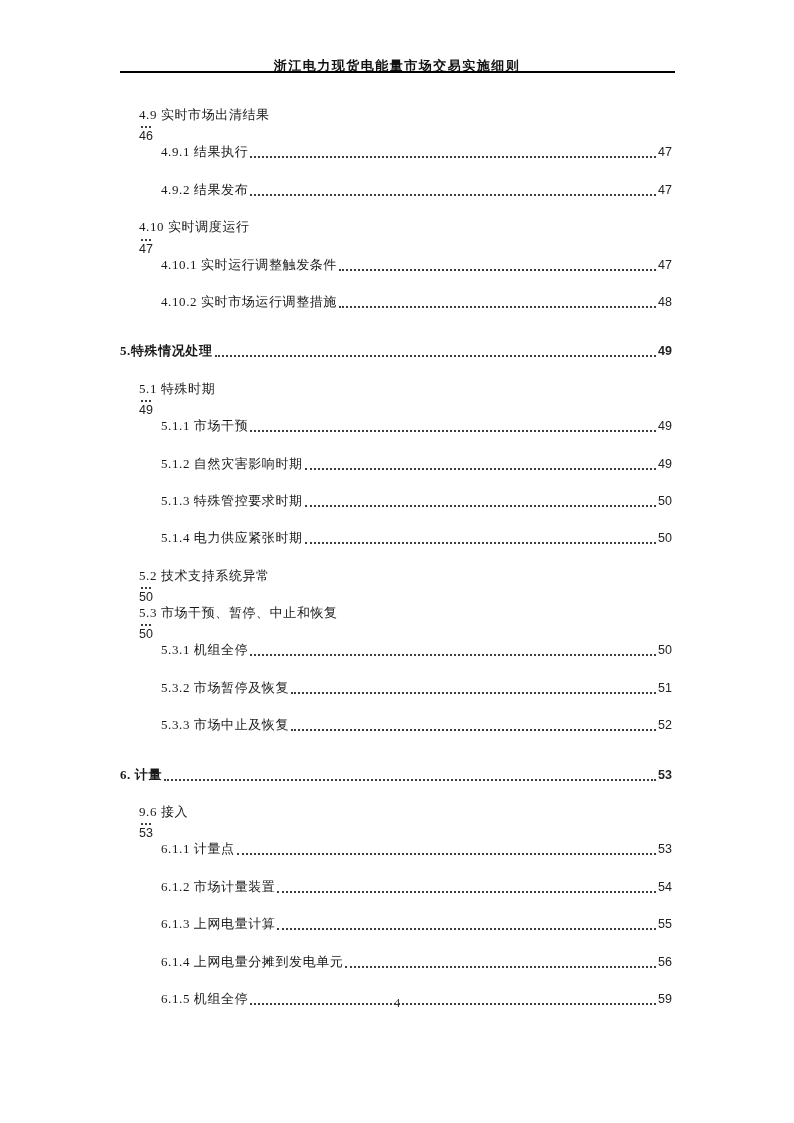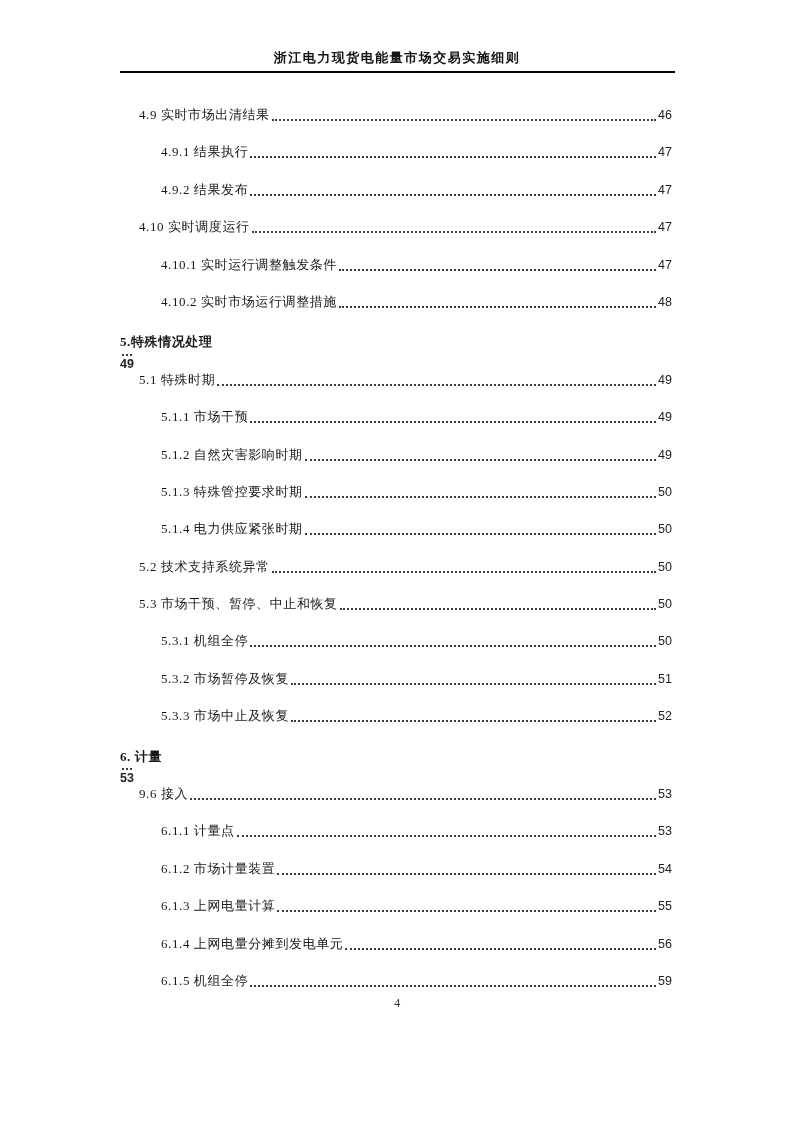--- a/index.html
+++ b/index.html
@@ -15,21 +15,21 @@
     font-family: "Liberation Serif", "DejaVu Serif", serif;
     color: #1a1a1a;
   }
   .page {
     position: absolute;
     inset: 0;
   }
   
   .page-header {
     position: absolute;
-    top: 48px;
+    top: 56px;
     left: 0;
     right: 0;
     text-align: center;
   }
   .page-header .header-title {
     font-size: 13px;
     font-weight: bold;
     letter-spacing: 1.5px;
     color: #111;
   }
@@ -49,22 +49,22 @@
     right: 122px;
   }
   .toc-row {
     height: 37.4px;
     display: flex;
     align-items: flex-start;
     line-height: 16px;
     font-size: 13px;
     cursor: pointer;
   }
-  .toc-row.level-1 { margin-top: 3px; font-weight: bold; flex-direction: column; }
-  .toc-row.level-2 { padding-left: 19px; }
+  .toc-row.level-1 { margin-top: 12px; font-weight: bold; }
+  .toc-row.level-2 { padding-left: 19px; flex-direction: column; }
   .toc-row.level-3 { padding-left: 41px; }
   .toc-text {
     white-space: nowrap;
     letter-spacing: 0.6px;
     color: #1a1a1a;
   }
   .toc-leader {
     flex: 1;
     height: 12px;
     border-bottom: 2px dotted #3d3d3d;

